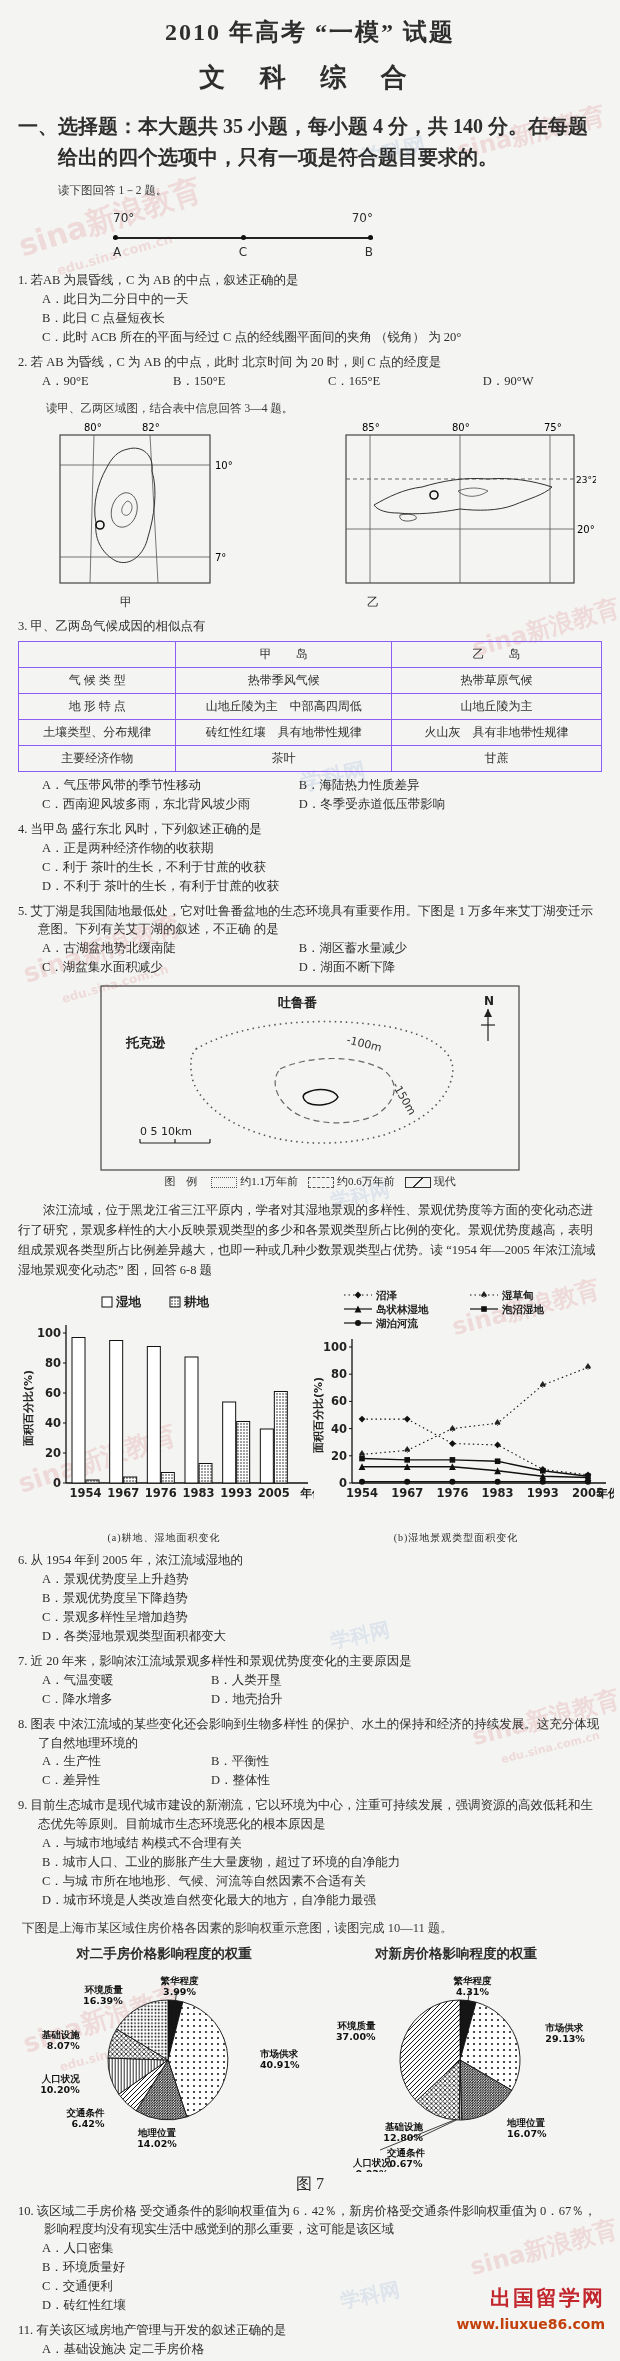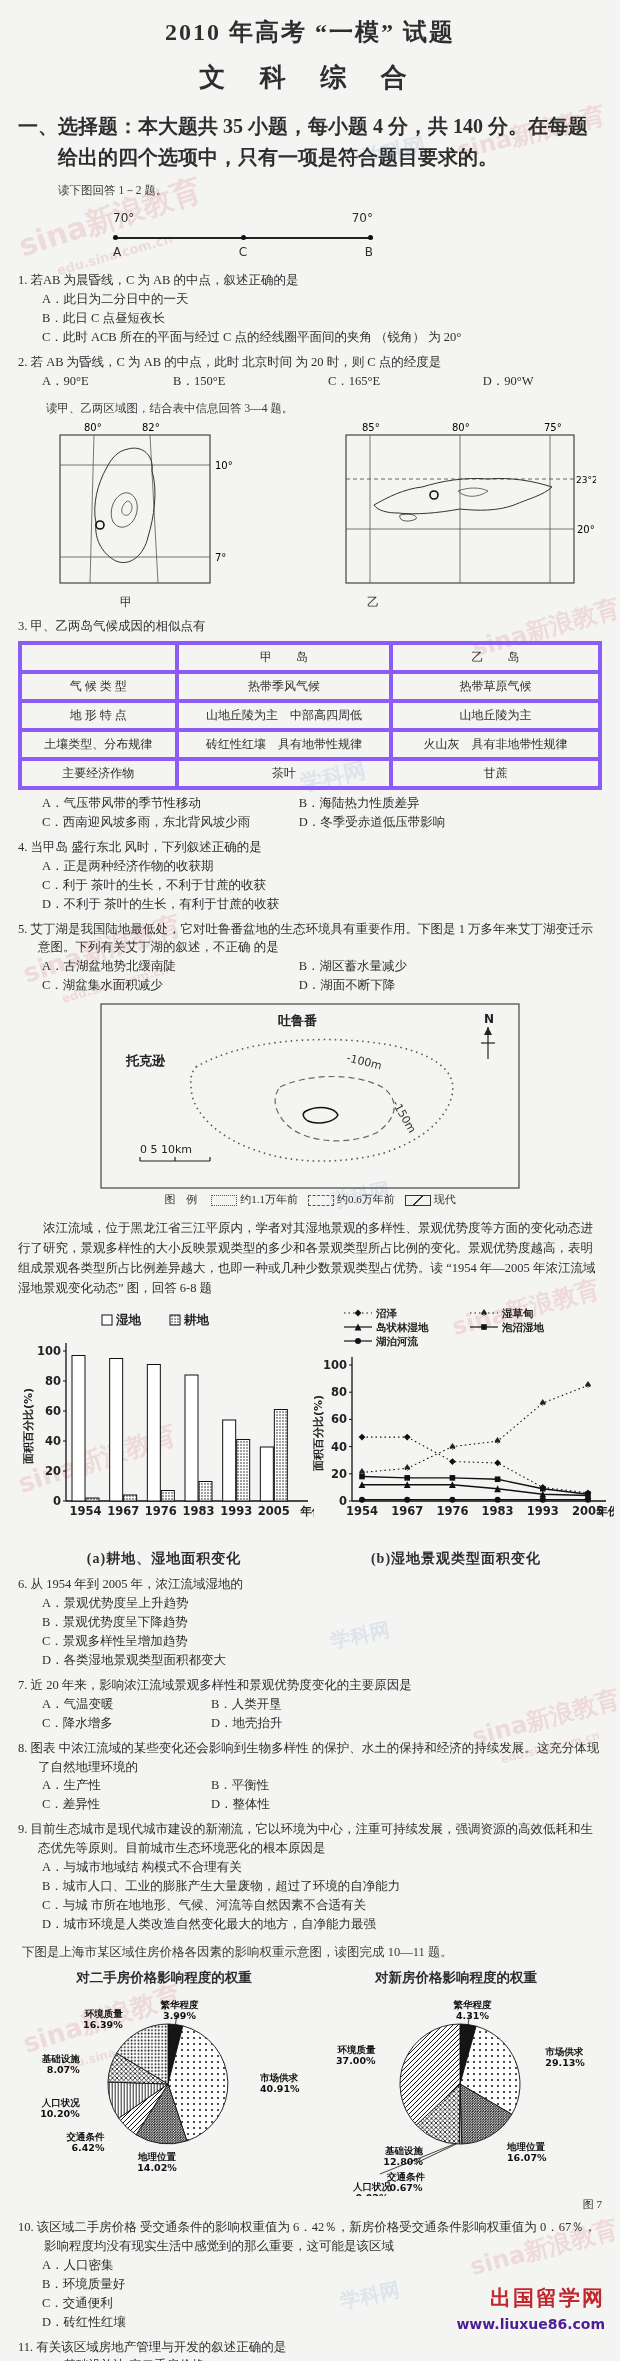--- a/index.html
+++ b/index.html
@@ -30,37 +30,37 @@
   .opts-st div { line-height:19px; }
   .opts-2col { display:grid; grid-template-columns:1fr 1fr; width:92%; padding-left:24px; }
   .opts-2col div { line-height:19px; }
   .opts-row { display:grid; grid-template-columns:1.1fr 1.3fr 1.3fr 1fr; padding-left:24px; line-height:19px; }
   
   .maps-row { display:flex; justify-content:space-between; margin:4px 6px 0 14px; }
   .maps-cap { display:flex; margin:0 0 2px 14px; font-size:12px; }
   .maps-cap .c1 { margin-left:88px; } .maps-cap .c2 { margin-left:235px; }
   
   table.qtable { border-collapse:collapse; width:100%; margin:5px 0 4px 0; font-size:12px; }
-  table.qtable td { border:4px solid #8b5cf6; text-align:center; padding:3.5px 2px; }
+  table.qtable td { border:1px solid #8b5cf6; text-align:center; padding:3.5px 2px; }
   
   .figbox { margin:8px auto 0 auto; display:block; }
   .figlegend { display:flex; align-items:center; justify-content:center; gap:10px; font-size:11px; margin-top:2px; }
   .figlegend .sw { display:inline-block; width:26px; height:11px; margin-right:3px; vertical-align:middle; }
   .para { margin-top:10px; text-indent:2em; line-height:1.62; }
   .charts-row { display:flex; justify-content:space-between; margin-top:4px; }
   .chart-col { width:50%; text-align:center; }
-  .chart-cap { font-size:14px; font-weight:bold; letter-spacing:1px; }
+  .chart-cap { font-size:10px; font-weight:normal; letter-spacing:1px; }
   .pies-row { display:flex; justify-content:space-between; margin-top:2px; }
   .pie-col { width:50%; text-align:center; }
   .pie-title { font-size:13.5px; font-weight:bold; margin-top:4px; }
-  .fig7 { text-align:right; font-size:11px; margin:-6px 0 2px 0; }
+  .fig7 { text-align:center; font-size:16px; margin:-6px 0 2px 0; }
   .footer { position:absolute; right:15px; bottom:26px; text-align:right; z-index:3;
             font-family:"DejaVu Sans",sans-serif; }
   .footer .site { color:#c1272d; font-size:21px; font-weight:bold; letter-spacing:2px; }
-  .footer .url { color:#4c1d95; font-size:14px; font-weight:bold; }
+  .footer .url { color:#c2410c; font-size:14px; font-weight:bold; }
   svg text { font-family:"DejaVu Sans",sans-serif; }
 </style>
 </head>
 <body>
 
 <div class="page">
 
   <h1 class="t1">2010 年高考 “一模” 试题</h1>
   <h2 class="t2">文 科 综 合</h2>
   <p class="section">一、选择题：本大题共 35 小题，每小题 4 分，共 140 分。在每题给出的四个选项中，只有一项是符合题目要求的。</p>

